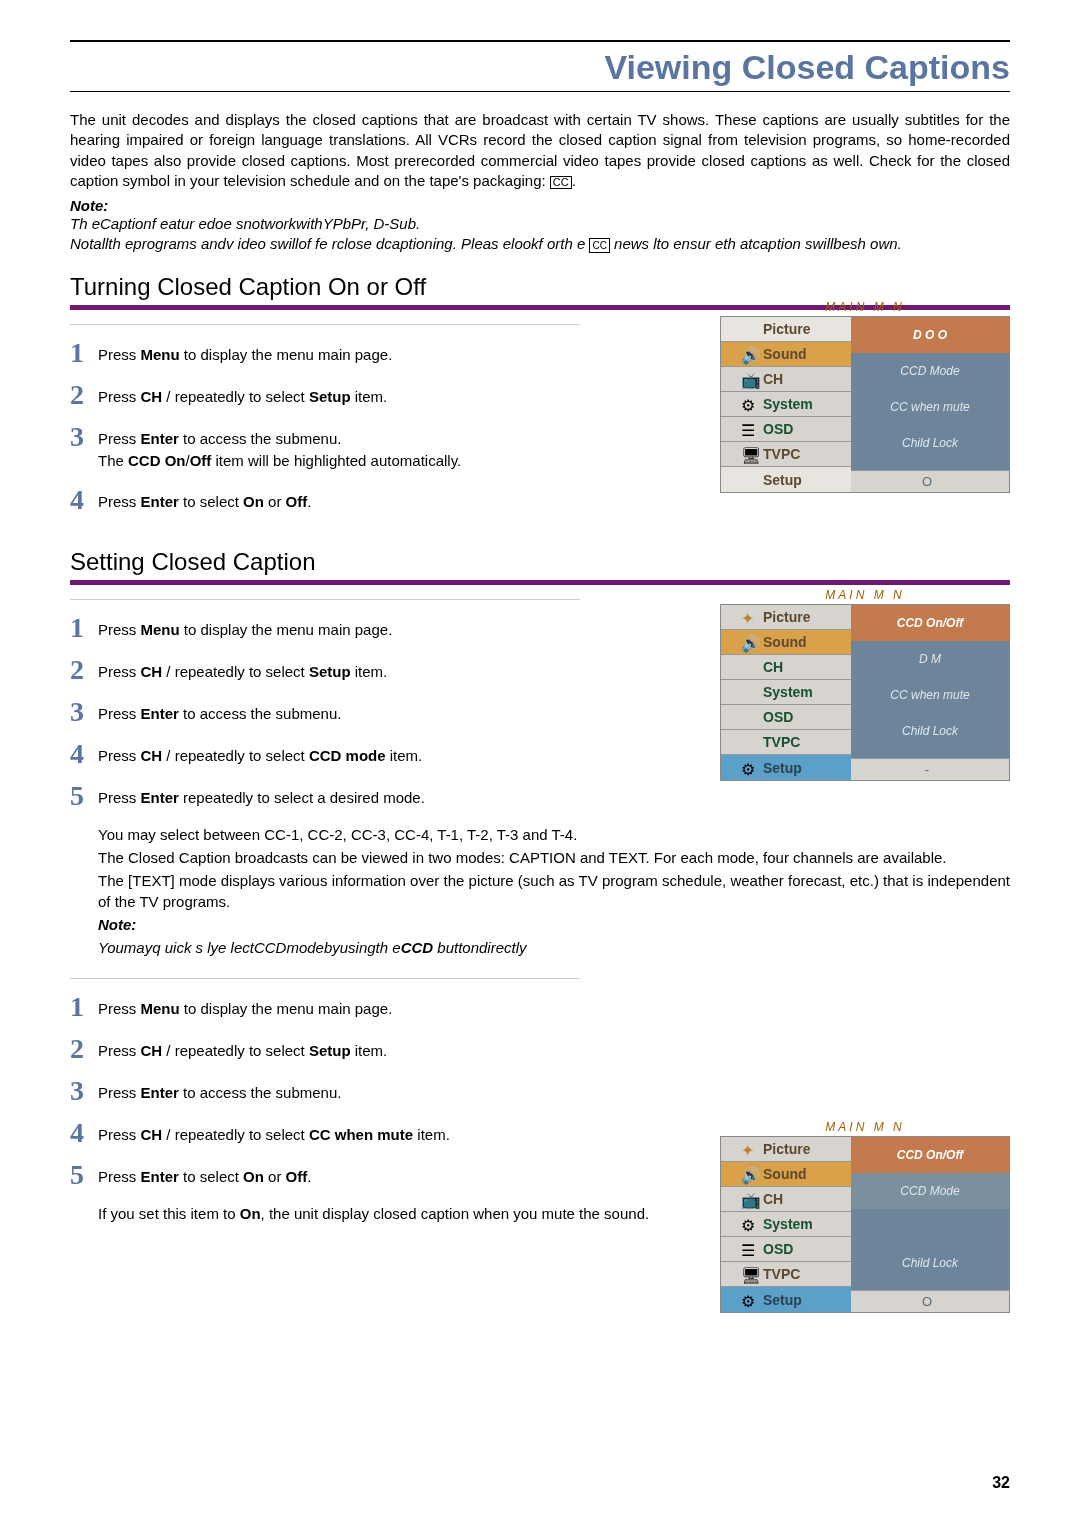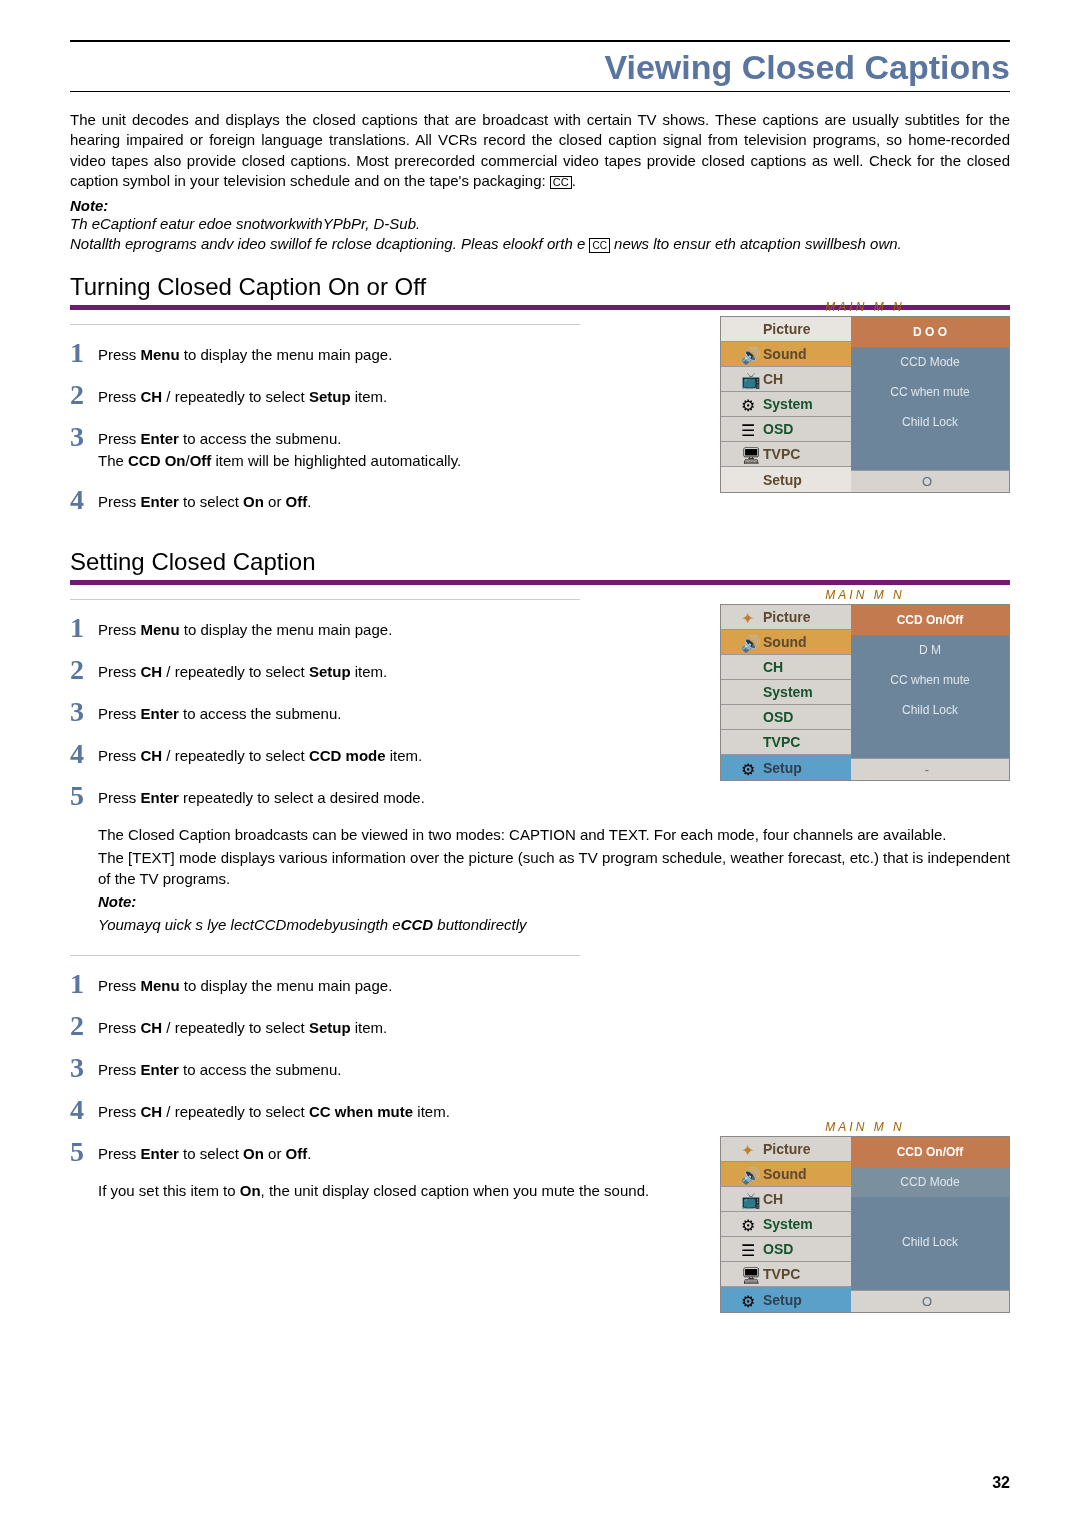--- a/index.html
+++ b/index.html
@@ -27,21 +27,21 @@
   .menu-title { text-align:center; font-size:12px; font-style:italic; color:#a16207; letter-spacing:3px; margin-bottom:2px;}
   .menu-box { display:flex; border:1px solid #888; background:#d7d3ce; }
   .menu-left { width:130px; }
   .menu-right { flex:1; background:#6d859a; display:flex; flex-direction:column; font-size:12px; }
   .ml-row { height:25px; display:flex; align-items:center; padding-left:20px; border-bottom:1px solid #999; background:#d7d3ce; }
   .ml-row:last-child{border-bottom:none;}
   .ml-row.sel { background:#e8e4df; }
   .ml-row .ic { width:18px; height:16px; margin-right:4px; display:inline-block; }
   .ml-label { font-weight:bold; font-size:14px; color:#5e492e; }
   .ml-row.dim .ml-label{ color:#14532d;}
-  .mr-row { height:30px; display:flex; align-items:center; justify-content:center; color:#dfe6ec; font-size:12px;}
+  .mr-row { height:36px; display:flex; align-items:center; justify-content:center; color:#dfe6ec; font-size:12px;font-style:italic;}
   .mr-row.hl { background:#c27a4e; color:#fff; font-weight:bold;}
   .menu-right .spacer{flex:1;}
   .mr-foot{ height:22px; display:flex; align-items:center; justify-content:center; color:#5b6c7a; letter-spacing:6px; font-size:13px; background:#d7d3ce; border-top:1px solid #999;}
   .page-num { position:absolute; bottom:30px; right:70px; font-family:Arial,Helvetica,sans-serif; font-size:16px;font-weight:bold; }
   .content-row{display:flex; gap:40px;}
   .content-left{flex:1;}
 </style>
 </head>
 <body>
 
@@ -108,20 +108,21 @@
       <div class="step">
           <span class="num">4</span>
           <span class="txt">Press  <b>CH</b>    /     repeatedly to select <b>CCD mode</b> item.</span>
         </div>
       <div class="step">
           <span class="num">5</span>
           <span class="txt">Press <b>Enter</b> repeatedly to select a desired mode.</span>
         </div>
     </div>
     <div class="continuation">
+      <p>You may select between CC-1, CC-2, CC-3, CC-4, T-1, T-2, T-3 and  T-4.</p>
       <p>The Closed Caption broadcasts can be viewed in two modes: CAPTION and TEXT. For each mode, four channels are available.</p>
       <p>The [TEXT] mode displays various information over the picture (such as TV program schedule, weather forecast, etc.) that is independent of the TV programs.</p>
       <p class="spaced"><b><i>Note:</i></b></p>
       <p><i>Youmayq uick s lye lectCCDmodebyusingth e<b>CCD</b> buttondirectly</i></p>
     </div>
   </div>
 
   <div class="section">
     <div class="hr2"></div>
     <div class="steps">

